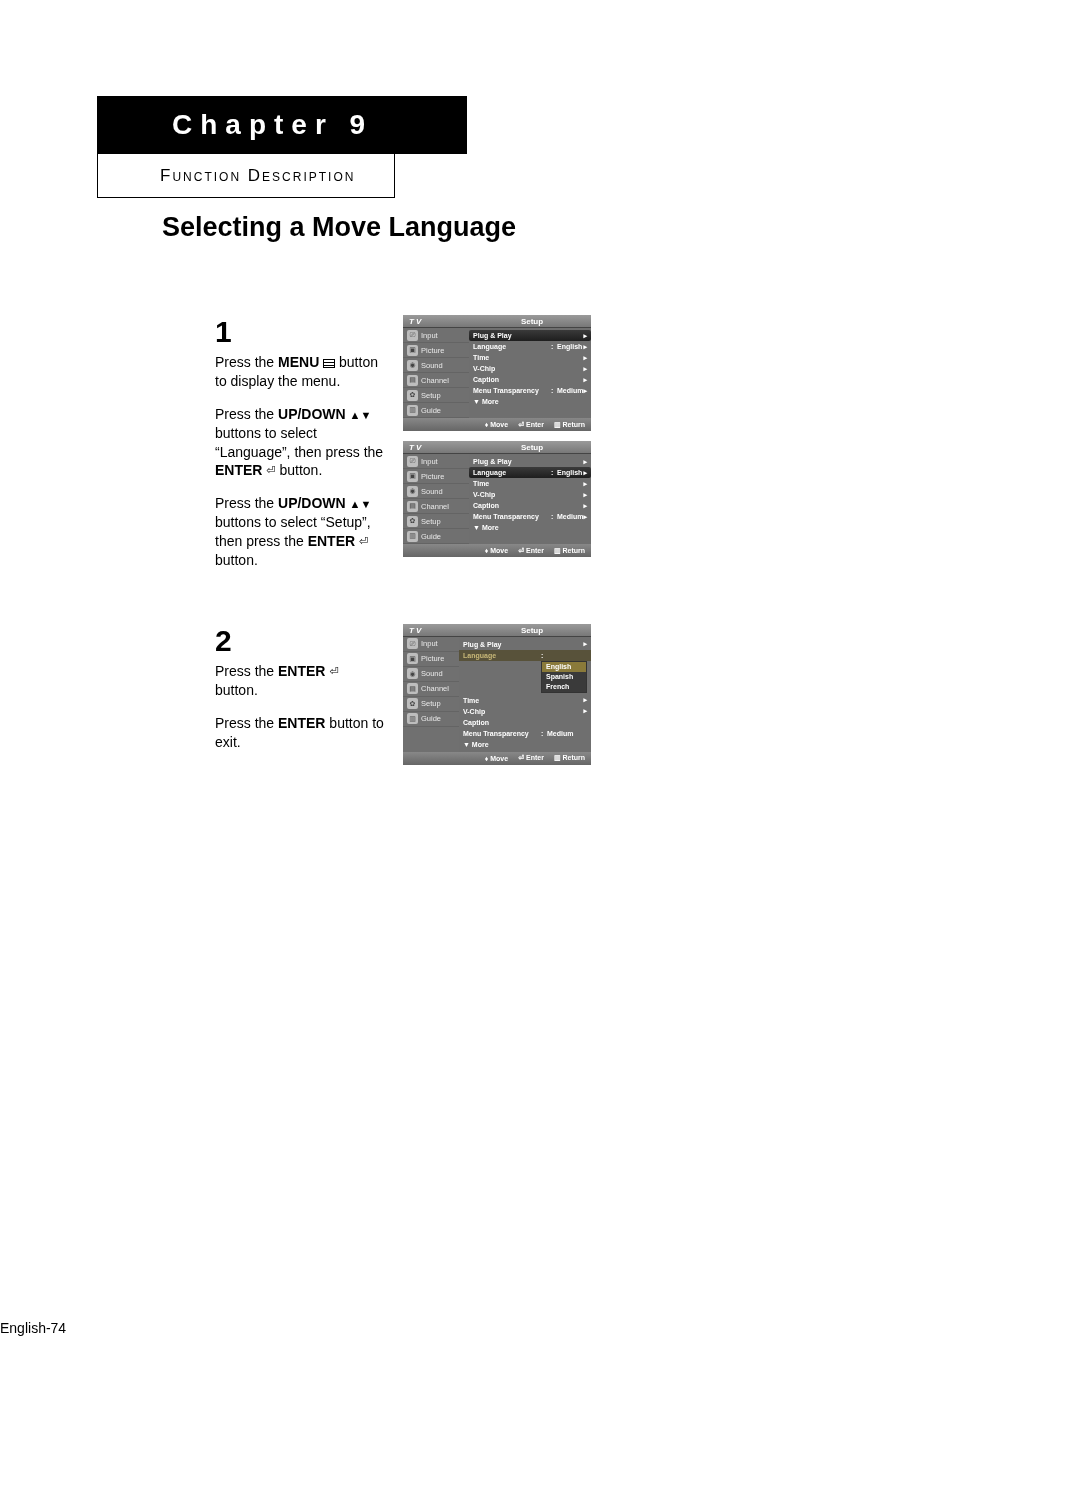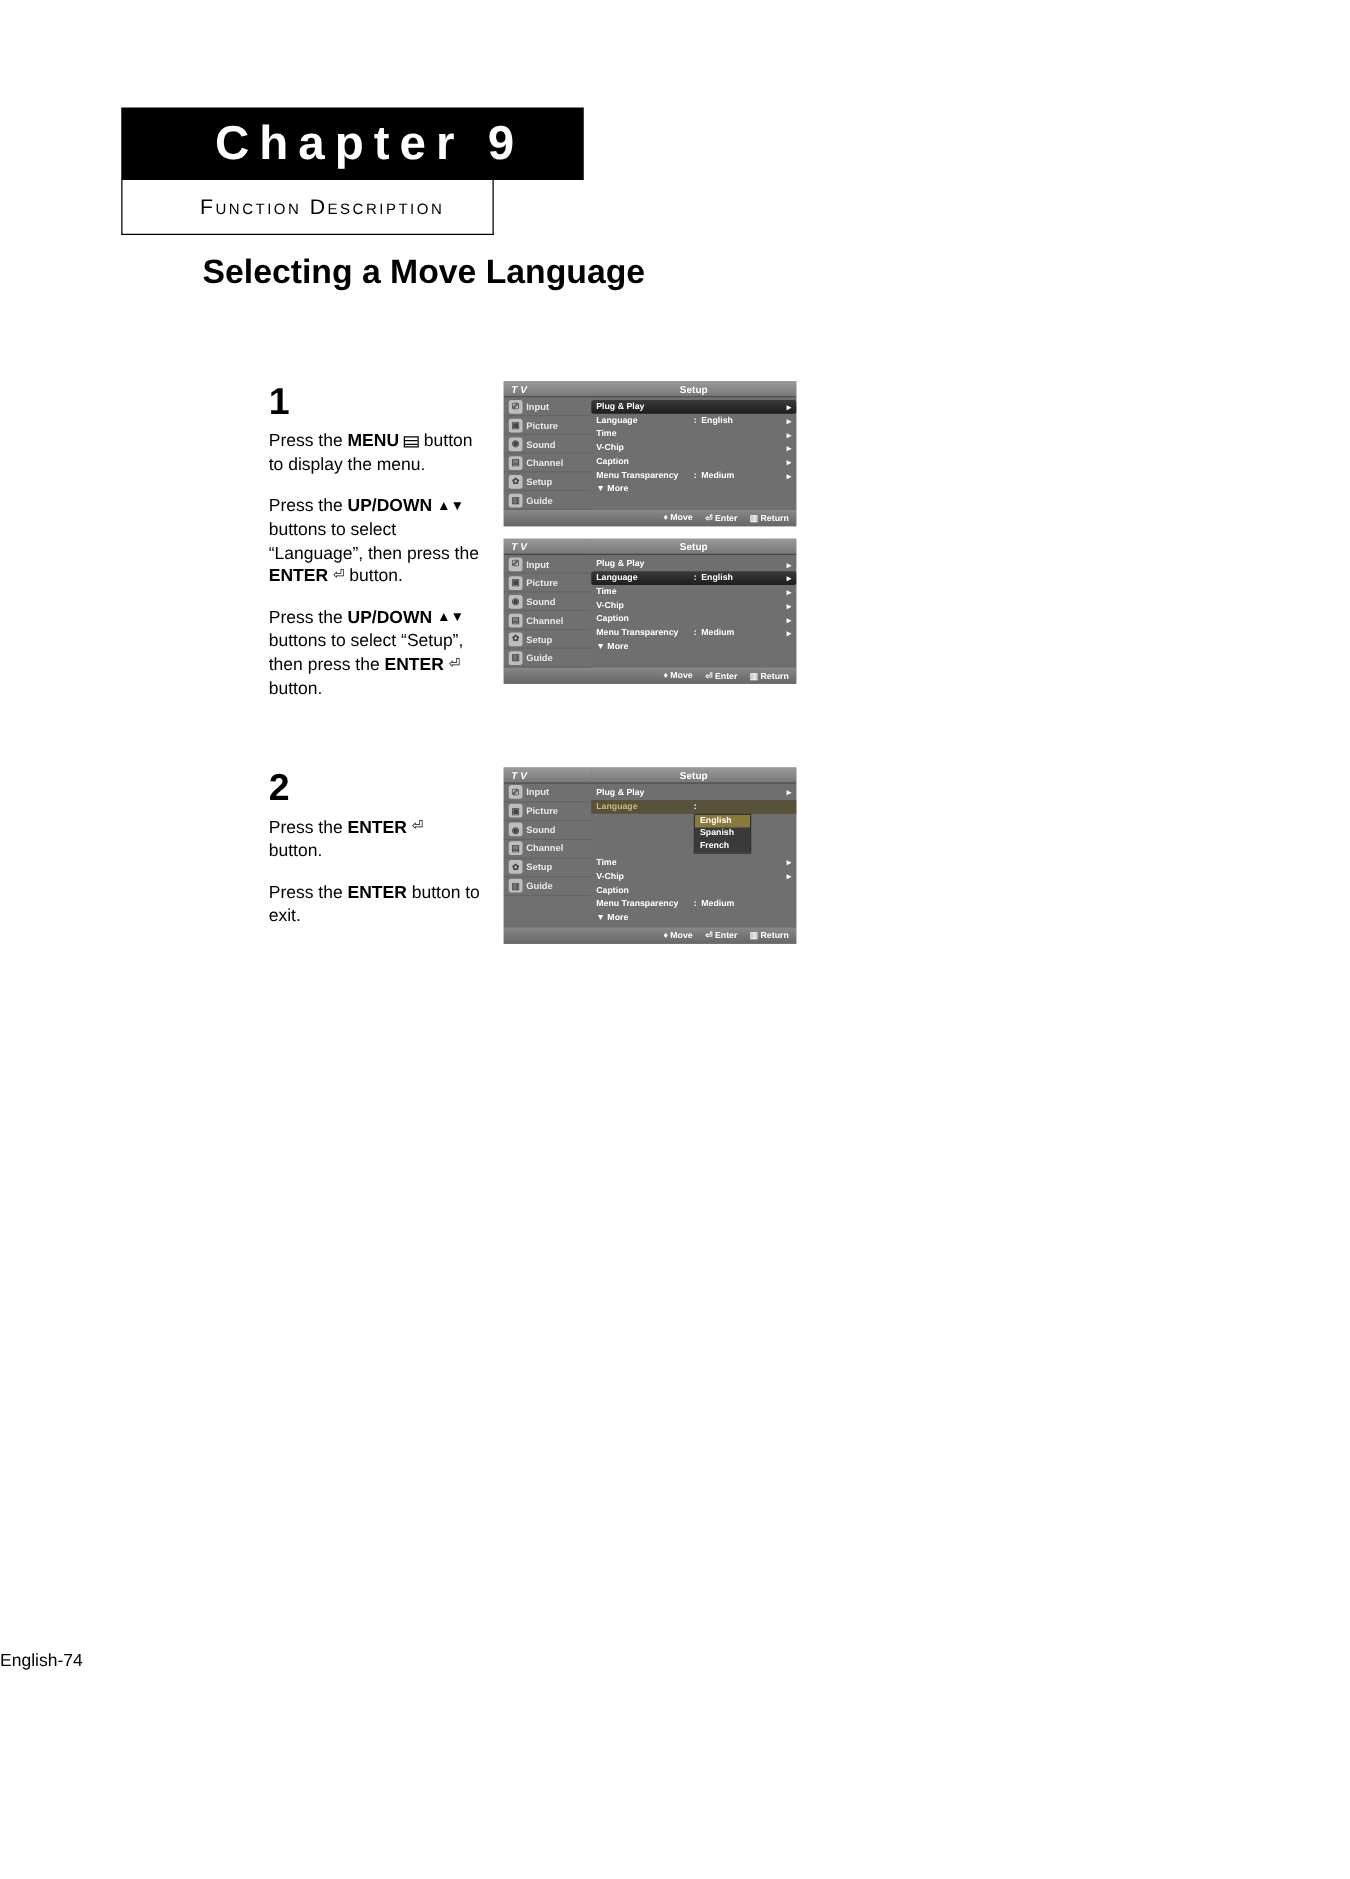--- a/index.html
+++ b/index.html
@@ -17,23 +17,24 @@
     width: 886px;
   }
   .black-block {
     background: #000;
     color: #fff;
     width: 370px;
     height: 58px;
     display: flex;
     align-items: center;
     padding-left: 75px;
-    font-size: 38px;
+    font-size: 28px;
     font-weight: bold;
     letter-spacing: 8px;
+    margin-top: 10px;
   }
   .func-block {
     border: 1px solid #000;
     border-top: none;
     width: 298px;
     height: 44px;
     display: flex;
     align-items: center;
     padding-left: 62px;
     font-size: 17px;
@@ -98,21 +99,21 @@
     position: relative;
     top: -1px;
   }
   .screens {
     display: flex;
     flex-direction: column;
     gap: 10px;
   }
   
   .osd {
-    width: 234px;
+    width: 188px;
     background: #7a7a7a;
     font-family: Arial, sans-serif;
     font-size: 8px;
     color: #fff;
   }
   .osd-header {
     display: flex;
     height: 13px;
   }
   .osd-header-left {
@@ -138,21 +139,21 @@
   .osd-side {
     width: 70px;
     background: #707070;
   }
   .side-item {
     height: 15px;
     display: flex;
     align-items: center;
     gap: 3px;
     padding-left: 4px;
-    font-weight: bold;
+    font-weight: normal;
     font-size: 7.5px;
     color: #e8e8e8;
     border-bottom: 1px solid #646464;
   }
   .side-ico {
     width: 11px;
     height: 11px;
     background: #bdbdbd;
     border-radius: 2px;
     display: inline-flex;

